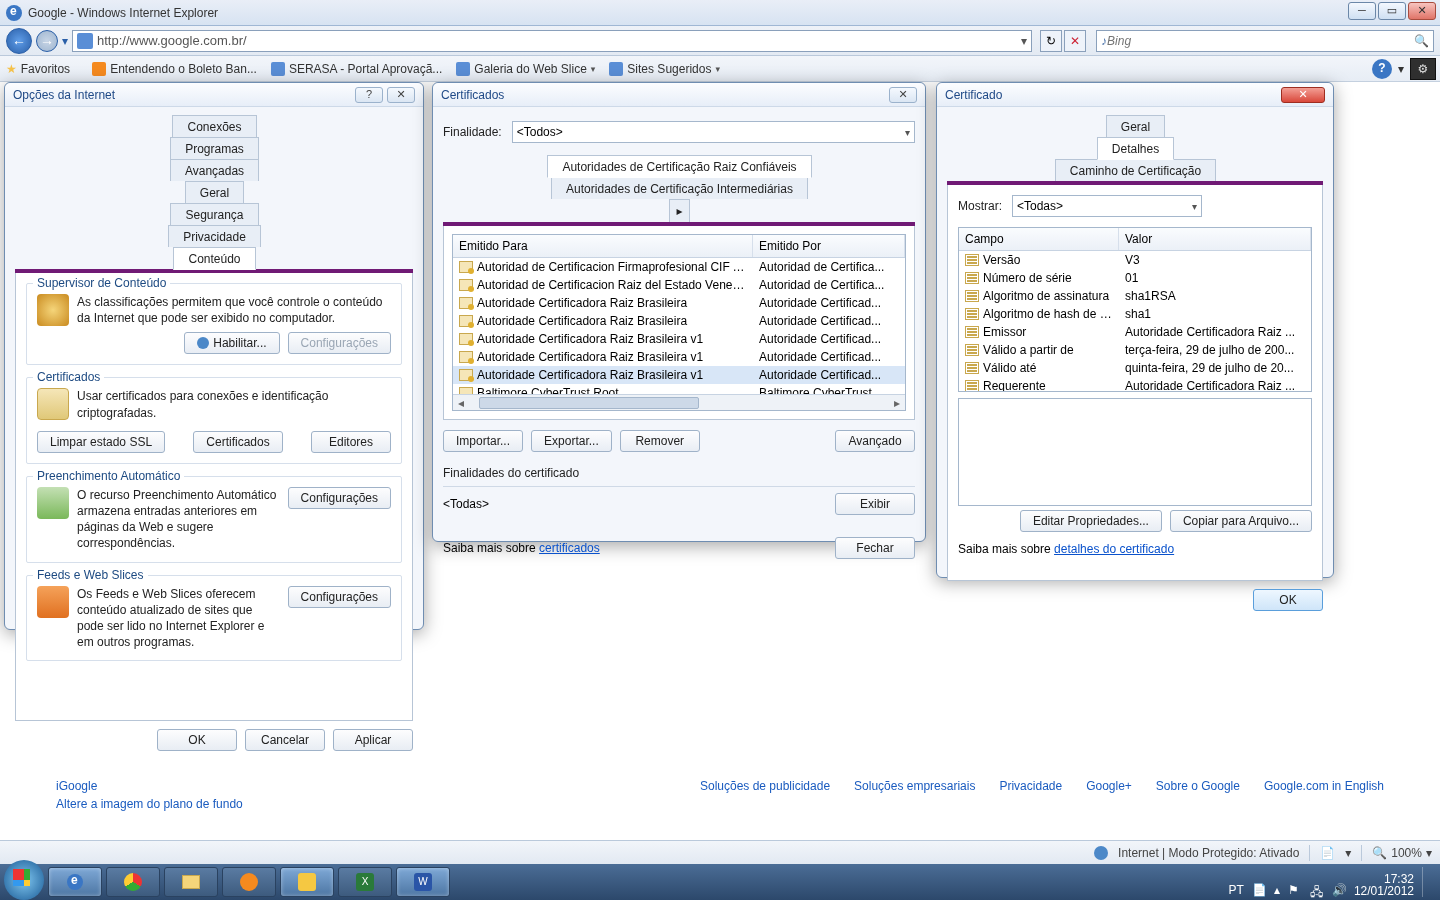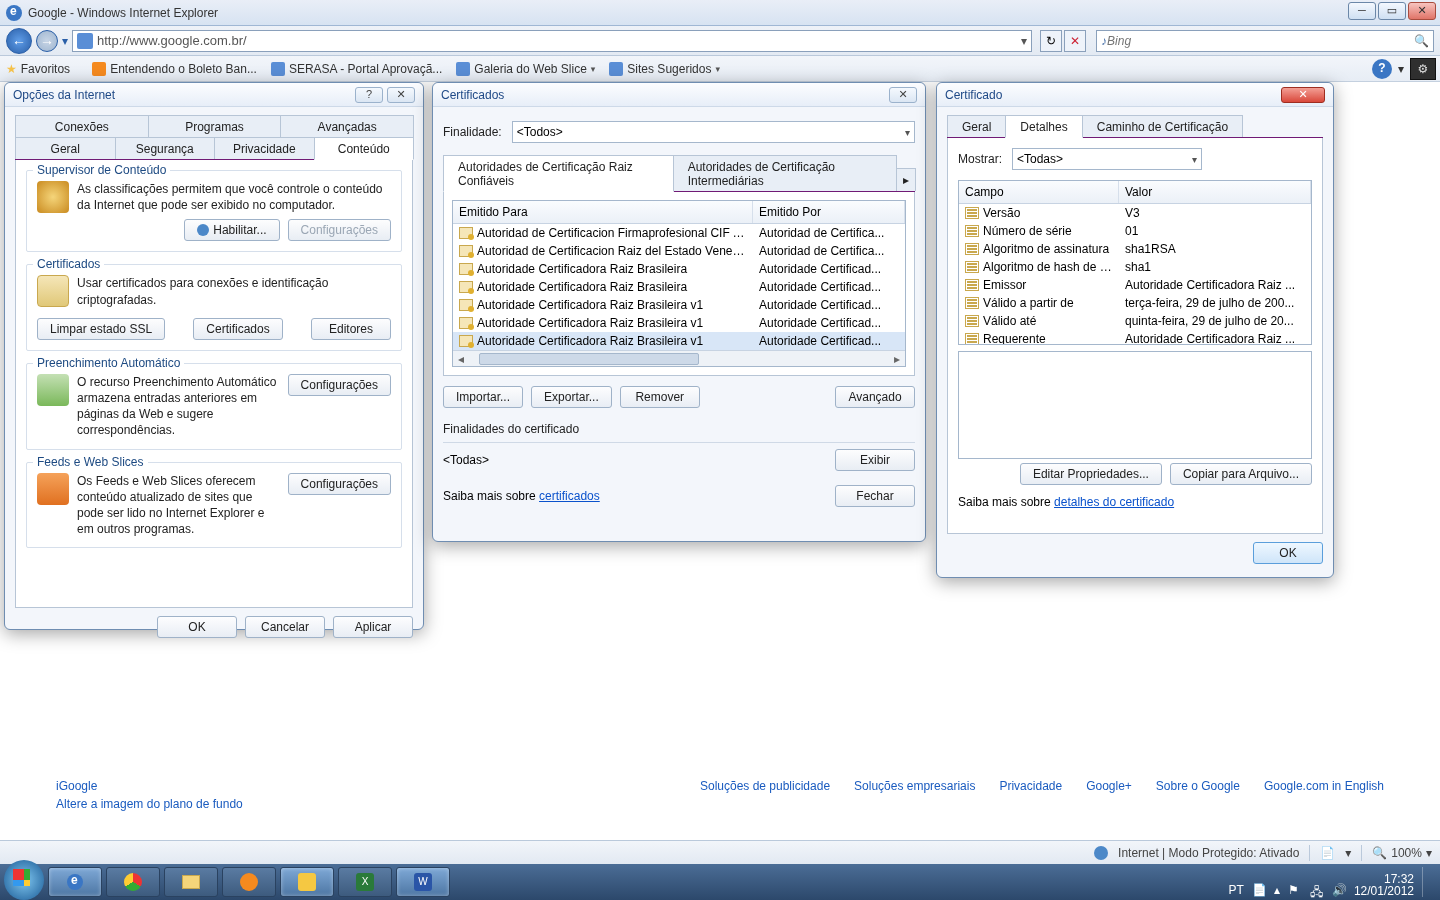--- a/index.html
+++ b/index.html
@@ -70,21 +70,21 @@
 
 .dialog{ position:absolute; background:#f3f6fb; border:1px solid #6f8db1; border-radius:6px; box-shadow:0 4px 18px rgba(0,0,0,.35); }
 .dialog .titlebar{ height:24px; display:flex; align-items:center; padding:0 8px; background:linear-gradient(#fcfdff,#e7eef8); border-radius:6px 6px 0 0; border-bottom:1px solid #cdd9e8;}
 .dialog .titlebar .t{ color:#204a87; font-size:12px;}
 .dialog .titlebar .winops{margin-left:auto; display:flex; gap:4px;}
 .dialog .titlebar .op{ width:28px; height:16px; border:1px solid #9bb2cc; background:linear-gradient(#f5f9fe,#dbe6f3); border-radius:3px; text-align:center; line-height:12px; font-size:11px; color:#444;}
 .dialog .titlebar .op.red{background:linear-gradient(#f39f95,#d9483b); border-color:#9e2d20; color:#fff;}
 .dialog-body{ padding:8px 10px;}
 
 
-.tabs{ display:flex; align-items:flex-end; border-bottom:1px solid #701a75;}
+.tabs{ display:flex; align-items:center; border-bottom:4px solid #701a75;flex-direction:column;}
 .tab{ padding:4px 14px 3px; background:#e8eef6; border:1px solid #b7c5d6; border-bottom:none; margin-right:-1px; color:#222; position:relative; z-index:1;}
 .tab.active{ background:#fff; z-index:3; border-bottom:1px solid #fff; margin-bottom:-1px;}
 .tab-body{ background:#fff; border:1px solid #b7c5d6; border-top:none; padding:10px;}
 
 .groupbox{ border:1px solid #d6dfeb; border-radius:2px; padding:10px 10px 10px 10px; margin-bottom:12px; position:relative;}
 .groupbox > .legend{ position:absolute; top:-8px; left:6px; background:#fff; padding:0 4px; color:#1d4a82;}
 .row-icon{display:flex; gap:8px; align-items:flex-start;}
 .row-icon .ico{width:32px;height:32px;flex-shrink:0;border-radius:4px;}
 .desc{color:#222; line-height:1.35;}
 .btn{ padding:3px 12px; background:linear-gradient(#fdfdfe,#e8edf4); border:1px solid #9fb2c8; border-radius:3px; color:#222; min-width:80px;}
@@ -375,20 +375,24 @@
               <div style="flex:1;">Autoridade Certificad...</div>
             </div>
             <div class="lv-row">
               <div style="flex:0 0 300px;"><span class="certico"></span>Autoridade Certificadora Raiz Brasileira v1</div>
               <div style="flex:1;">Autoridade Certificad...</div>
             </div>
             <div class="lv-row selected">
               <div style="flex:0 0 300px;"><span class="certico"></span>Autoridade Certificadora Raiz Brasileira v1</div>
               <div style="flex:1;">Autoridade Certificad...</div>
             </div>
+            <div class="lv-row">
+              <div style="flex:0 0 300px;"><span class="certico"></span>Baltimore CyberTrust Root</div>
+              <div style="flex:1;">Baltimore CyberTrust ...</div>
+            </div>
           </div>
         <div class="scroll-h">
             <span class="arrow">◂</span>
             <div class="thumb"></div>
             <span class="arrow" style="margin-left:auto;">▸</span>
           </div>
       </div>
     </div>
     <div class="btn-row" style="justify-content:flex-start;margin-top:10px;">
       <button class="btn">Importar...</button>
@@ -397,21 +401,21 @@
       <button class="btn" style="margin-left:auto;">Avançado</button>
     </div>
     <div style="margin-top:14px;">
       <div class="fieldlbl">Finalidades do certificado</div>
       <div class="link-sep"></div>
       <div style="display:flex;justify-content:space-between;align-items:center;">
         <span>&lt;Todas&gt;</span>
         <button class="btn">Exibir</button>
       </div>
     </div>
-    <div style="margin-top:14px;display:flex;justify-content:space-between;align-items:center;">
+    <div style="margin-top:22px;display:flex;justify-content:space-between;align-items:center;">
       <span><span>Saiba mais sobre </span><a class="ln">certificados</a></span>
       <button class="btn">Fechar</button>
     </div>
   </div>
 </div>
 
 <div class="dialog" style="left:936px; top:82px; width:398px; height:496px;">
   <div class="titlebar">
     <span class="t">Certificado</span>
     <div class="winops">

